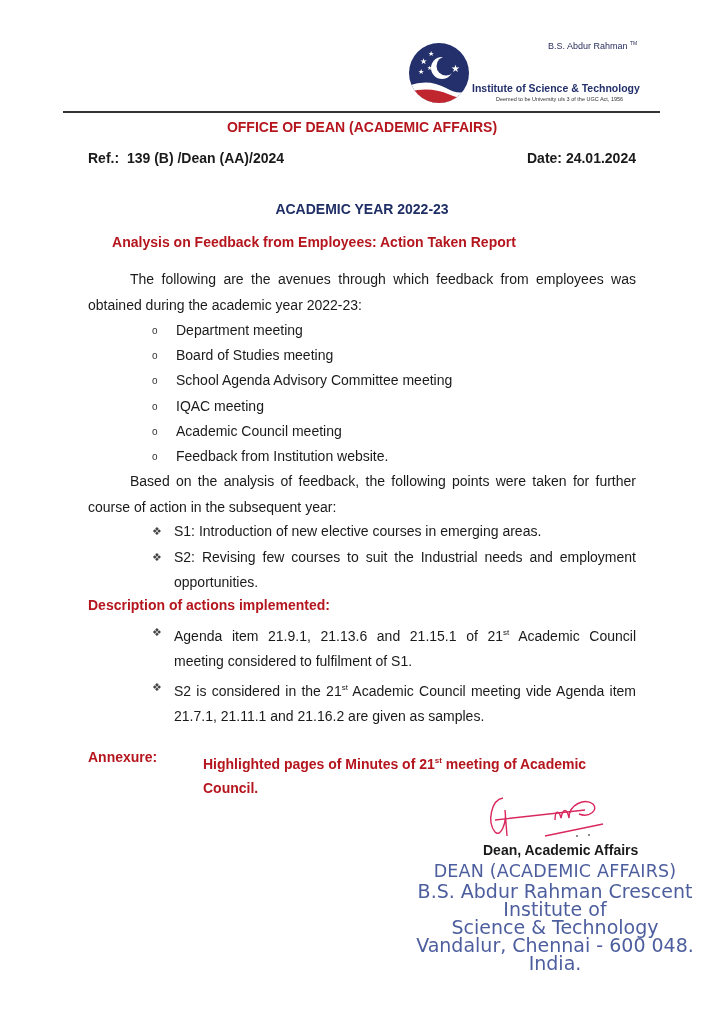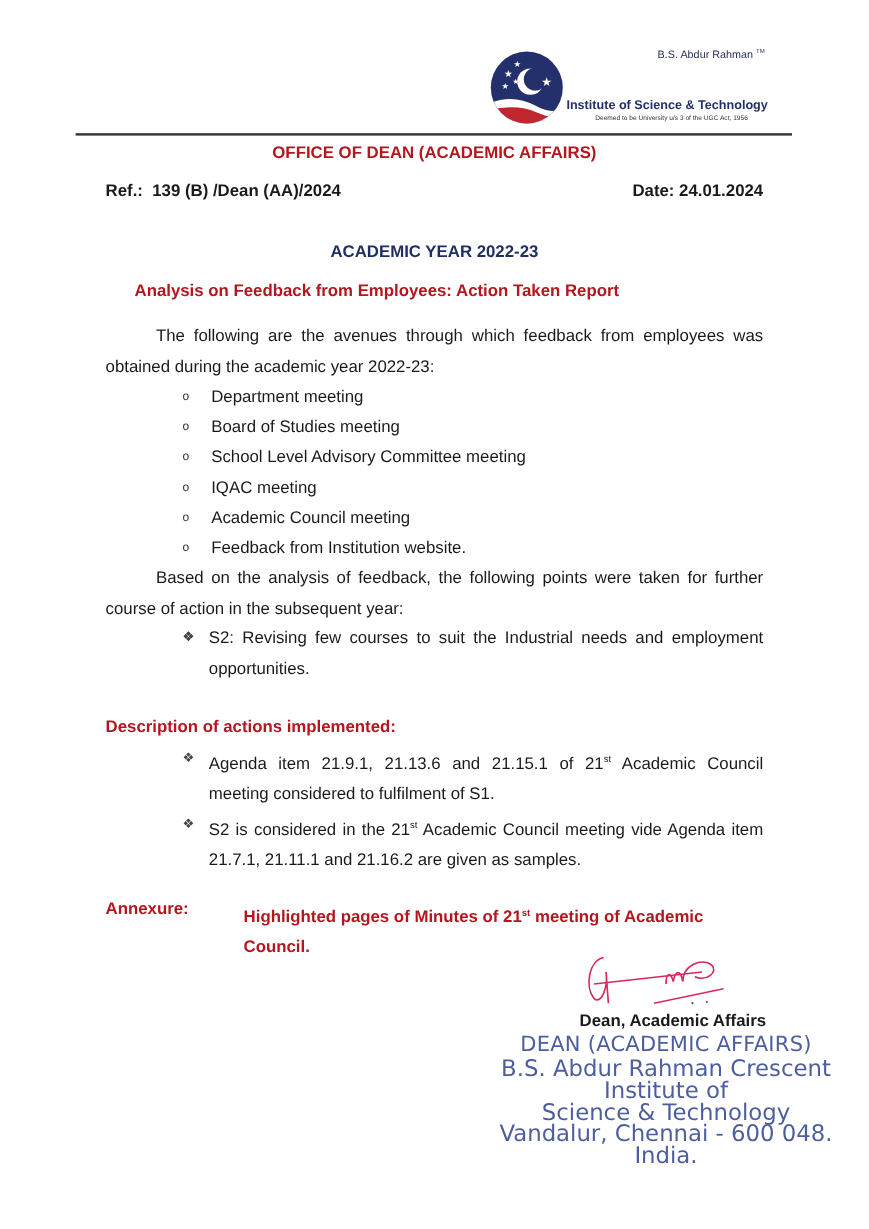--- a/index.html
+++ b/index.html
@@ -89,32 +89,32 @@
 <div class="abs year">ACADEMIC YEAR 2022-23</div>
 <div class="abs title">Analysis on Feedback from Employees: Action Taken Report</div>
 
 <div class="abs para" style="top:267px;">
   <span class="indent"></span><span>The following are the avenues through which feedback from employees was obtained during the academic year 2022-23:</span>
 </div>
 
 <ul class="abs circle-list">
   <li><span class="bul">o</span><span>Department meeting</span></li>
   <li><span class="bul">o</span><span>Board of Studies meeting</span></li>
-  <li><span class="bul">o</span><span>School Level Advisory Committee meeting</span></li>
+  <li><span class="bul">o</span><span>School Agenda Advisory Committee meeting</span></li>
   <li><span class="bul">o</span><span>IQAC meeting</span></li>
   <li><span class="bul">o</span><span>Academic Council meeting</span></li>
   <li><span class="bul">o</span><span>Feedback from Institution website.</span></li>
 </ul>
 
 <div class="abs para" style="top:469px;">
   <span class="indent"></span><span>Based on the analysis of feedback, the following points were taken for further course of action in the subsequent year:</span>
 </div>
 
 <ul class="abs diamond-list" style="top:519px;">
-  <li><span class="bul">❖</span></li>
+  <li><span class="bul">❖</span><span>S1: Introduction of new elective courses in emerging areas.</span></li>
   <li><span class="bul">❖</span><span>S2: Revising few courses to suit the Industrial needs and employment opportunities.</span></li>
 </ul>
 
 <div class="abs desc-head">Description of actions implemented:</div>
 
 <ul class="abs diamond-list" style="top:620px;">
   <li><span class="bul">❖</span><span>Agenda item 21.9.1, 21.13.6 and 21.15.1 of 21</span><sup>st</sup><span> Academic Council meeting considered to fulfilment of S1.</span></li>
   <li><span class="bul">❖</span><span>S2 is considered in the 21</span><sup>st</sup><span> Academic Council meeting vide Agenda item 21.7.1, 21.11.1 and 21.16.2 are given as samples.</span></li>
 </ul>
 

